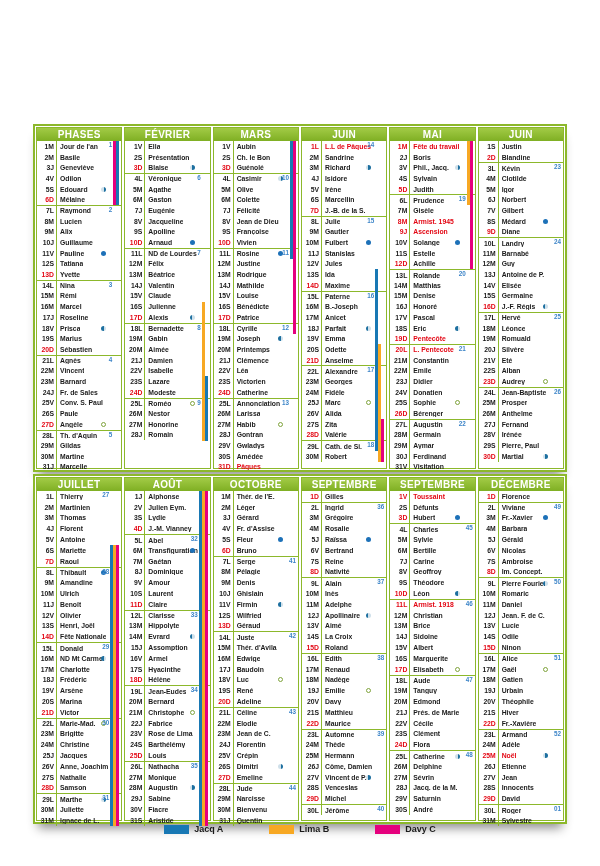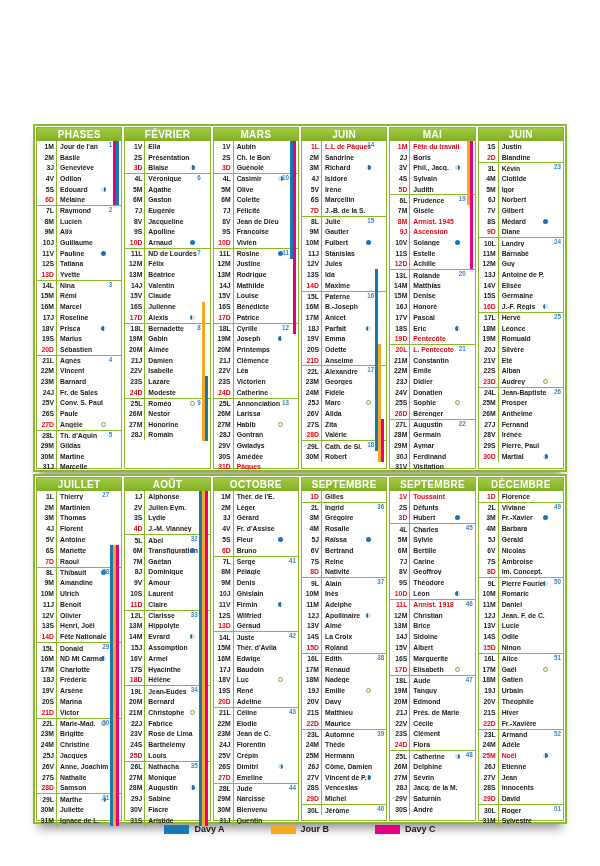--- a/index.html
+++ b/index.html
@@ -1687,24 +1687,24 @@
             <span class="dl">31M</span>
             <span class="dn">Sylvestre</span>
           </div>
         </div>
       </div>
     </div>
 
   <div class="legend">
     <div class="leg-item">
       <span class="leg-swatch" style="background: rgb(24, 120, 180);"></span>
-      <span class="leg-label">Davy A</span>
+      <span class="leg-label">Jacq A</span>
     </div>
     <div class="leg-item">
       <span class="leg-swatch" style="background: rgb(247, 168, 35);"></span>
-      <span class="leg-label">Jour B</span>
+      <span class="leg-label">Lima B</span>
     </div>
     <div class="leg-item">
       <span class="leg-swatch" style="background: rgb(229, 0, 125);"></span>
       <span class="leg-label">Davy C</span>
     </div>
   </div>
 </div>
 
 </body></html>

